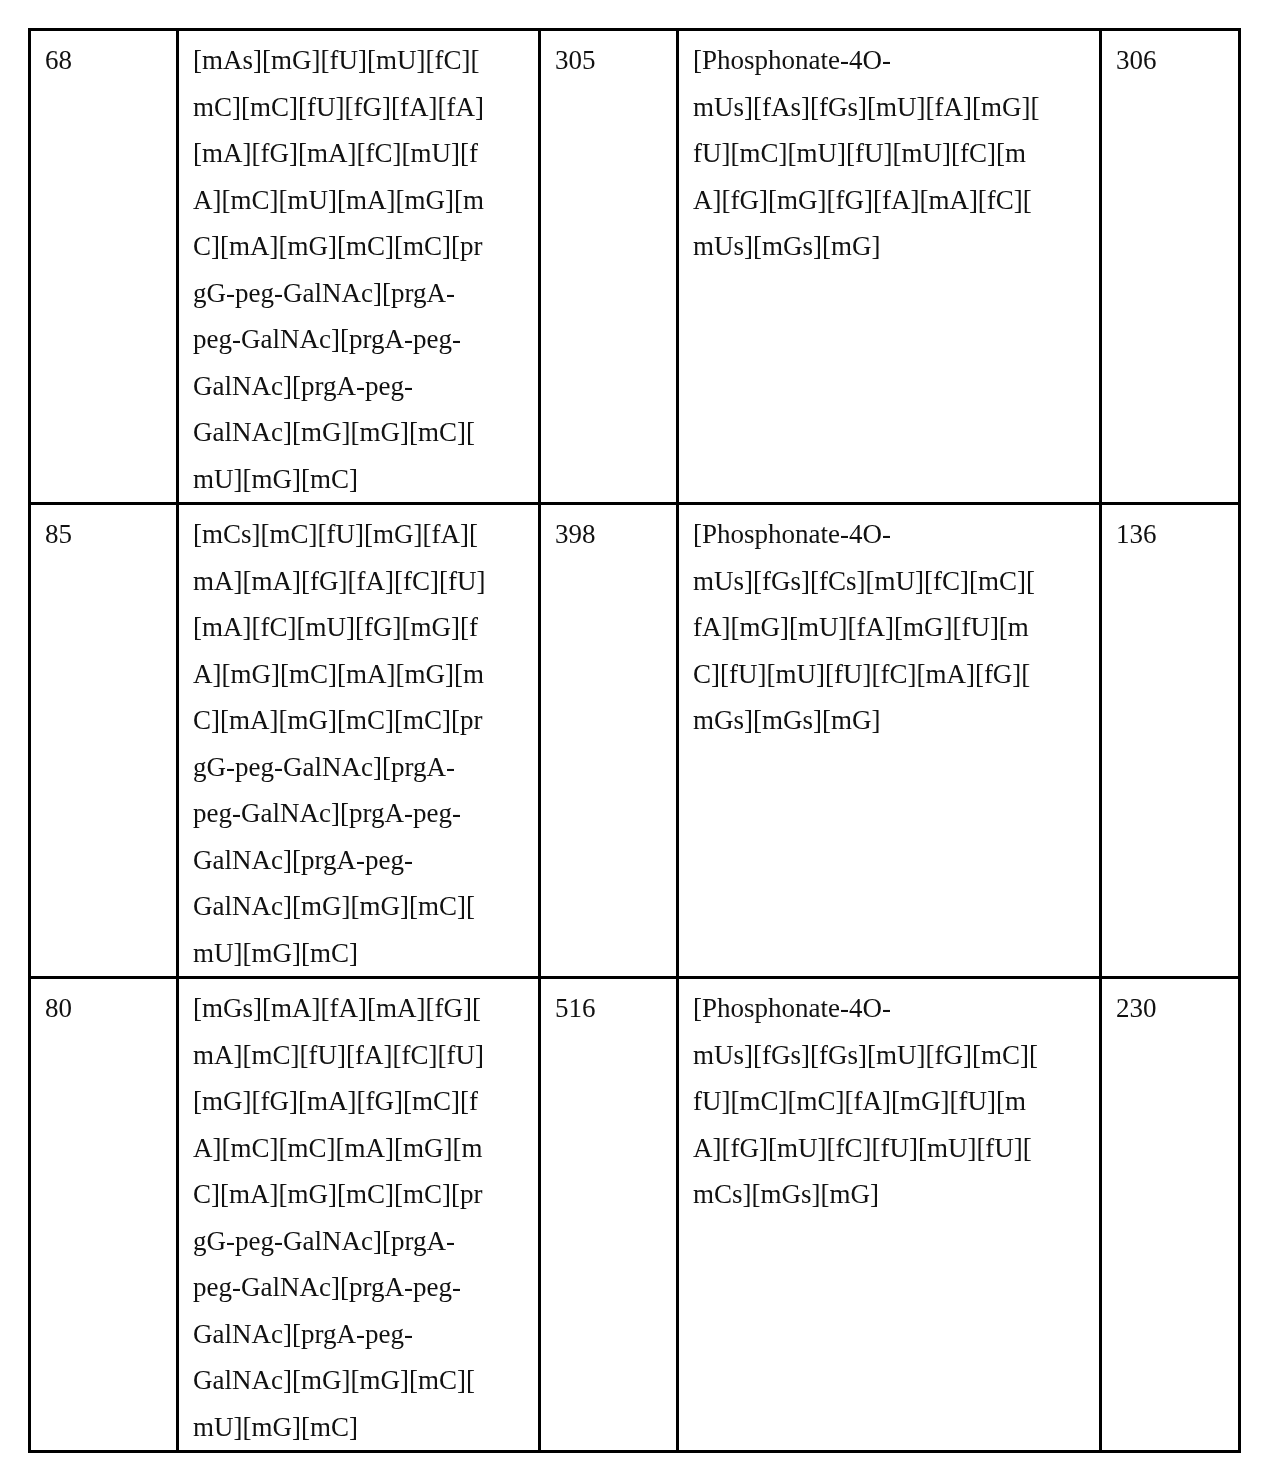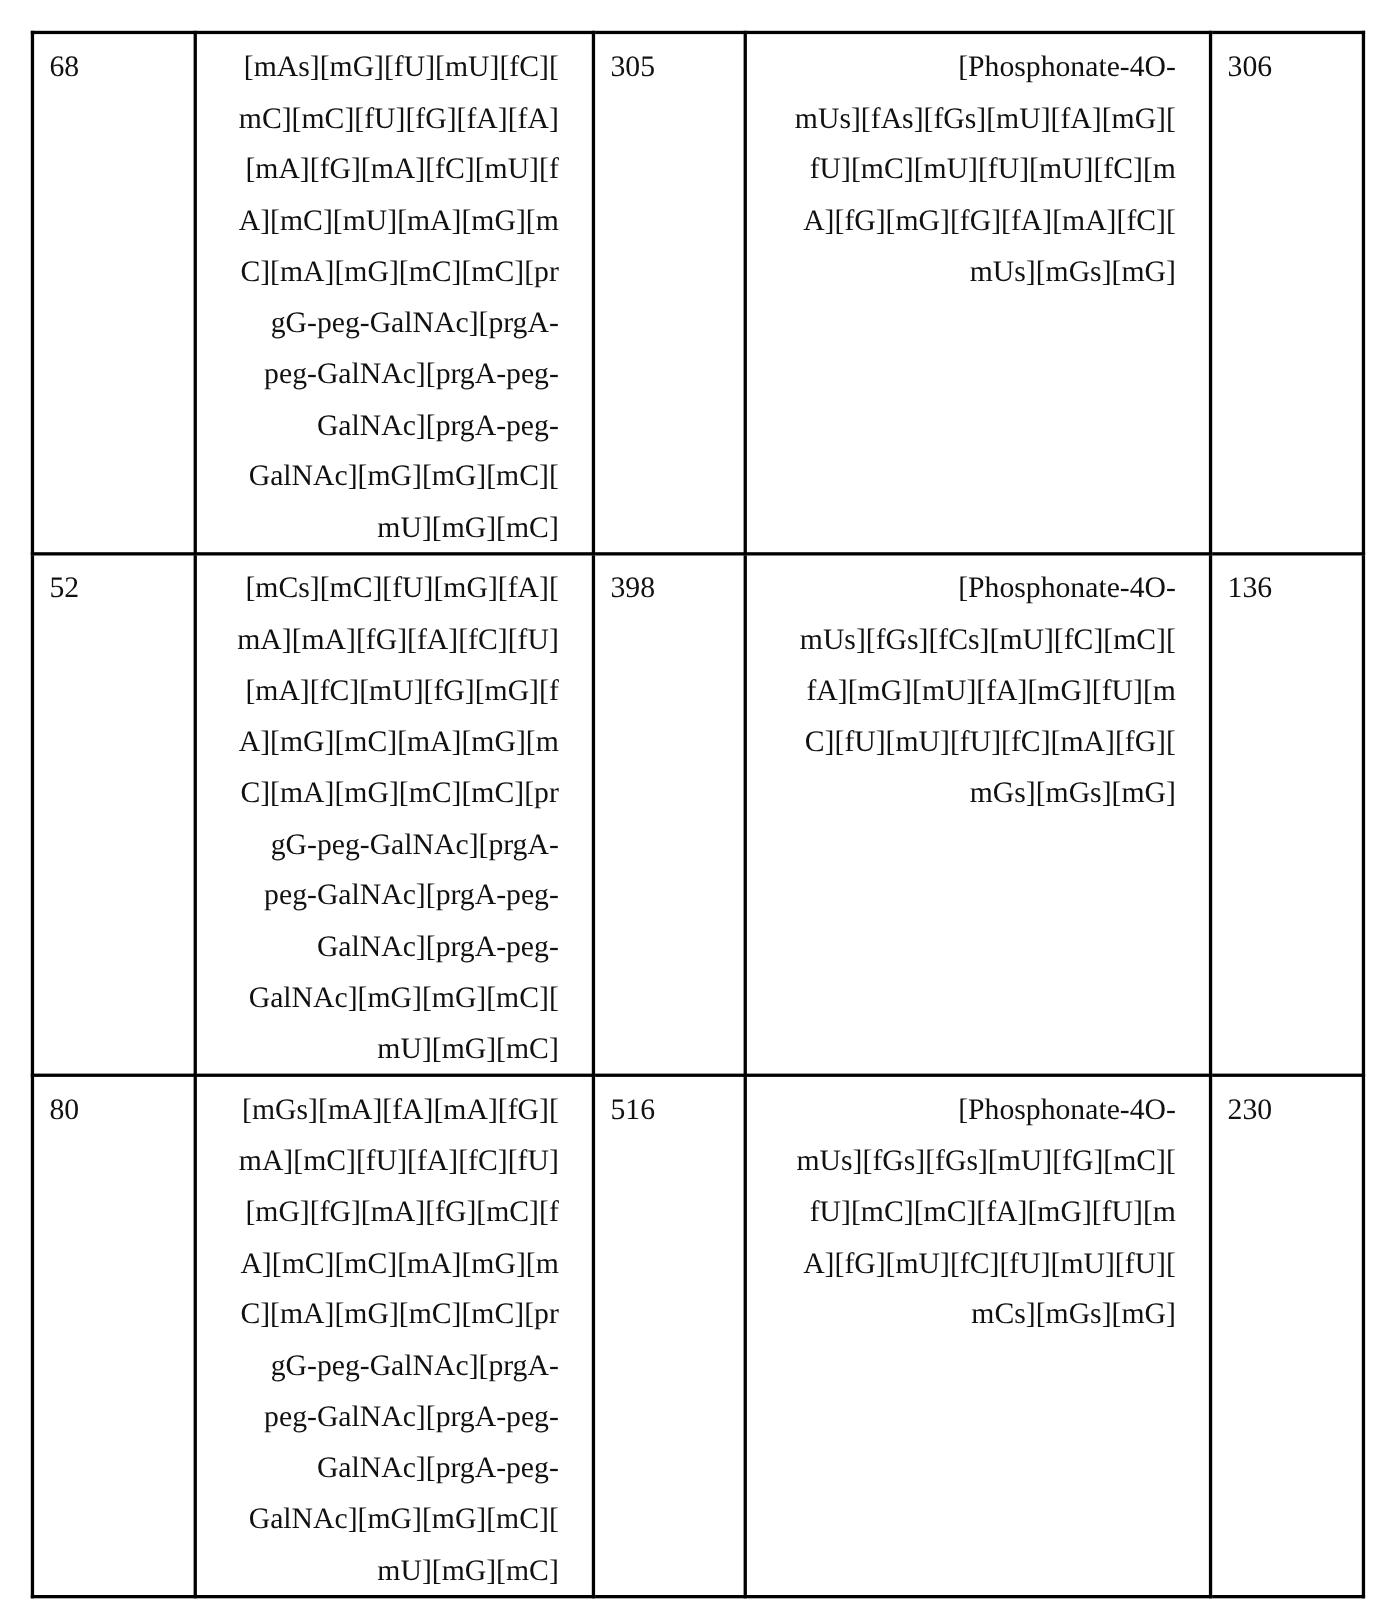--- a/index.html
+++ b/index.html
@@ -6,30 +6,30 @@
   body { width: 1266px; height: 1462px; position: relative; overflow: hidden; }
   .tbl {
     position: absolute; left: 28px; top: 28px;
     border-collapse: collapse;
     font-family: "Liberation Serif", "DejaVu Serif", serif;
     font-size: 27px; line-height: 46.5px; color: #111111;
   }
   .tbl td {
     border: 3px solid #000000;
     vertical-align: top;
-    padding: 6px 30px 0 14px;
+    padding: 6px 2px 0 14px;
     box-sizing: border-box;
   }
   .tbl tr { height: 469px; }
   .c1 { width: 148px; }
   .c2 { width: 362px; }
   .c3 { width: 138px; }
   .c4 { width: 423px; }
   .c5 { width: 139px; margin-left: 24px; }
-  .seq { display: block; white-space: pre-line; word-break: break-all; text-align: right; }
+  .seq { display: block; white-space: pre-line; word-break: break-all; }
 </style>
 </head>
 <body>
 
 <table class="tbl">
   <tbody>
     <tr>
       <td class="c1"><span>68</span></td>
       <td class="c2">
           <span class="seq">[mAs][mG][fU][mU][fC][
@@ -47,21 +47,21 @@
       <td class="c4">
           <span class="seq">[Phosphonate-4O-
 mUs][fAs][fGs][mU][fA][mG][
 fU][mC][mU][fU][mU][fC][m
 A][fG][mG][fG][fA][mA][fC][
 mUs][mGs][mG]</span>
         </td>
       <td class="c5"><span>306</span></td>
     </tr>
     <tr>
-      <td class="c1"><span>52</span></td>
+      <td class="c1"><span>85</span></td>
       <td class="c2">
           <span class="seq">[mCs][mC][fU][mG][fA][
 mA][mA][fG][fA][fC][fU]
 [mA][fC][mU][fG][mG][f
 A][mG][mC][mA][mG][m
 C][mA][mG][mC][mC][pr
 gG-peg-GalNAc][prgA-
 peg-GalNAc][prgA-peg-
 GalNAc][prgA-peg-
 GalNAc][mG][mG][mC][

